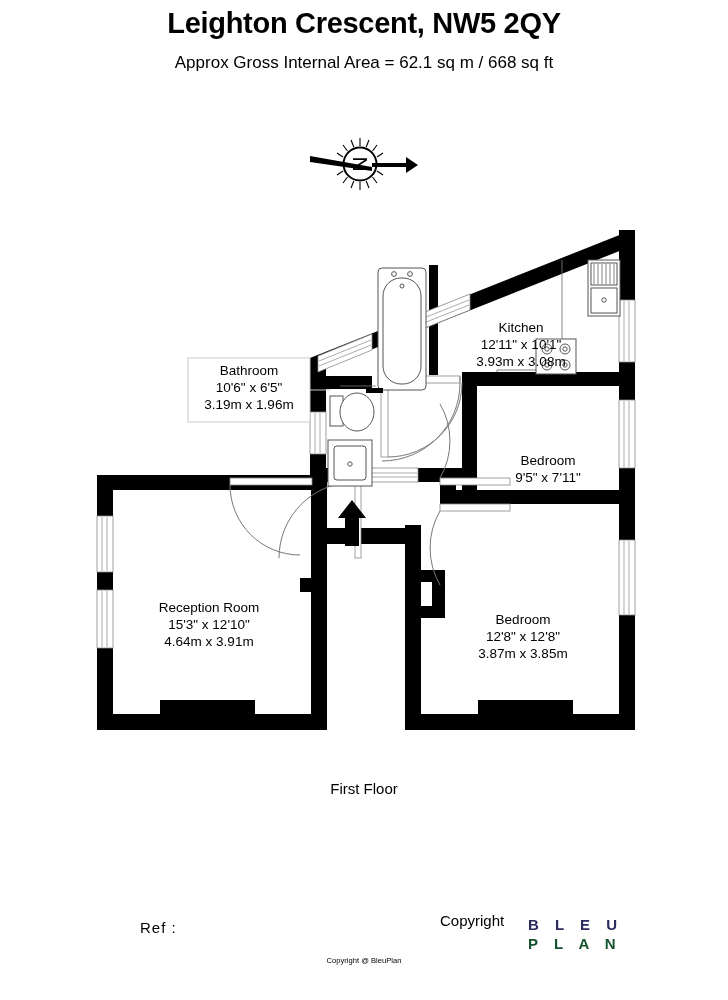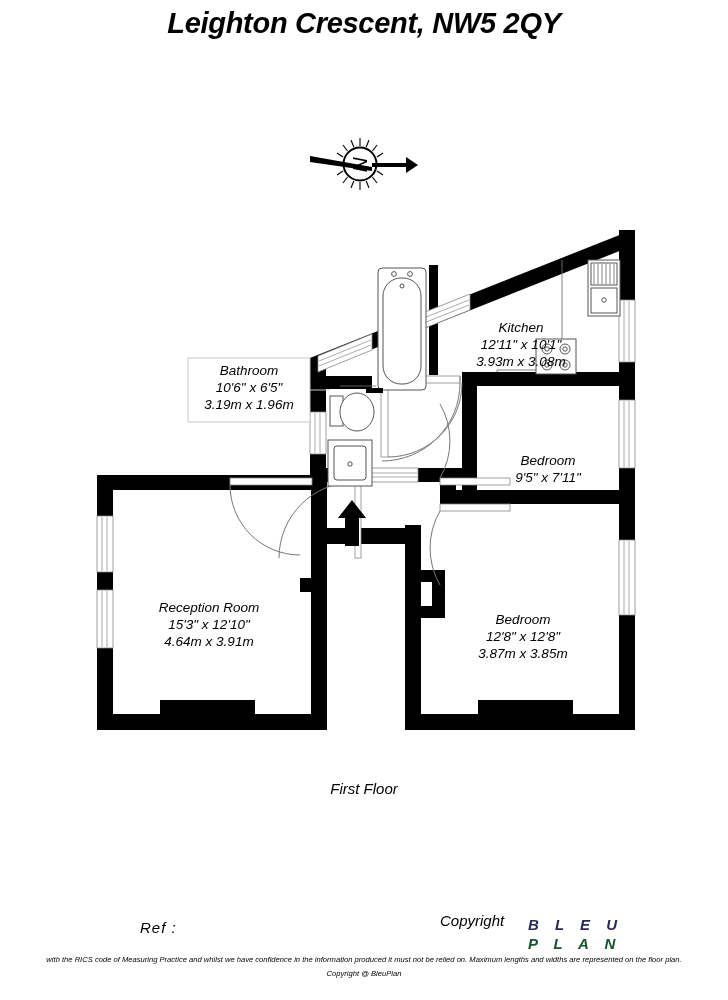--- a/index.html
+++ b/index.html
@@ -4,21 +4,21 @@
 <style>
   html,body{margin:0;padding:0;background:#ffffff;}
   body{
     width:728px;height:1000px;
     font-family:"Liberation Sans", sans-serif;
     color:#000;
     -webkit-font-smoothing:antialiased;
     position:relative;
     overflow:hidden;
   }
-  .page{position:relative;width:728px;height:916px;font-style:italic;}
+  .page{position:relative;width:728px;height:916px;}
 
   
   .header{text-align:center;padding-top:8px;}
   .title{
     font-size:29px;font-weight:bold;letter-spacing:-0.3px;
     line-height:1.1;margin:0;
   }
   .subtitle{
     font-size:17px;font-weight:normal;margin:14px 0 0 0;line-height:1.1;
   }
@@ -49,20 +49,21 @@
 
   
 </style>
 </head>
 <body>
 
 <div class="page">
 
   <div class="header">
     <h1 class="title">Leighton Crescent, NW5 2QY</h1>
+    <p class="subtitle">Approx Gross Internal Area = 62.1 sq m / 668 sq ft</p>
   </div>
 
   <div class="plan-wrap">
     <svg class="plan" width="728" height="700" viewBox="0 0 728 700" xmlns="http://www.w3.org/2000/svg">
 
       <g transform="translate(360,64)">
 
         <g stroke="#000" stroke-width="1.1">
           <line x1="0" y1="-26" x2="0" y2="-18"></line>
           <line x1="9" y1="-24" x2="6.2" y2="-17"></line>
@@ -336,18 +337,17 @@
   <div class="floor-caption">First Floor</div>
 
   <div class="footer">
     <div class="ref">Ref  :</div>
     <div class="copyright">Copyright</div>
     <div class="logo">
       <div style="color: rgb(42, 42, 94);">B L E U</div>
       <div style="color: #14532d;">P L A N</div>
     </div>
     <div class="disclaimer">
-      <div>with the RICS code of Measuring Practice and whilst we have confidence in the information produced it must not be relied on. Maximum lengths and widths are represented on the floor plan.</div>
       <div class="last">Copyright @ BleuPlan</div>
     </div>
   </div>
 
 </div>
 
 </body></html>

